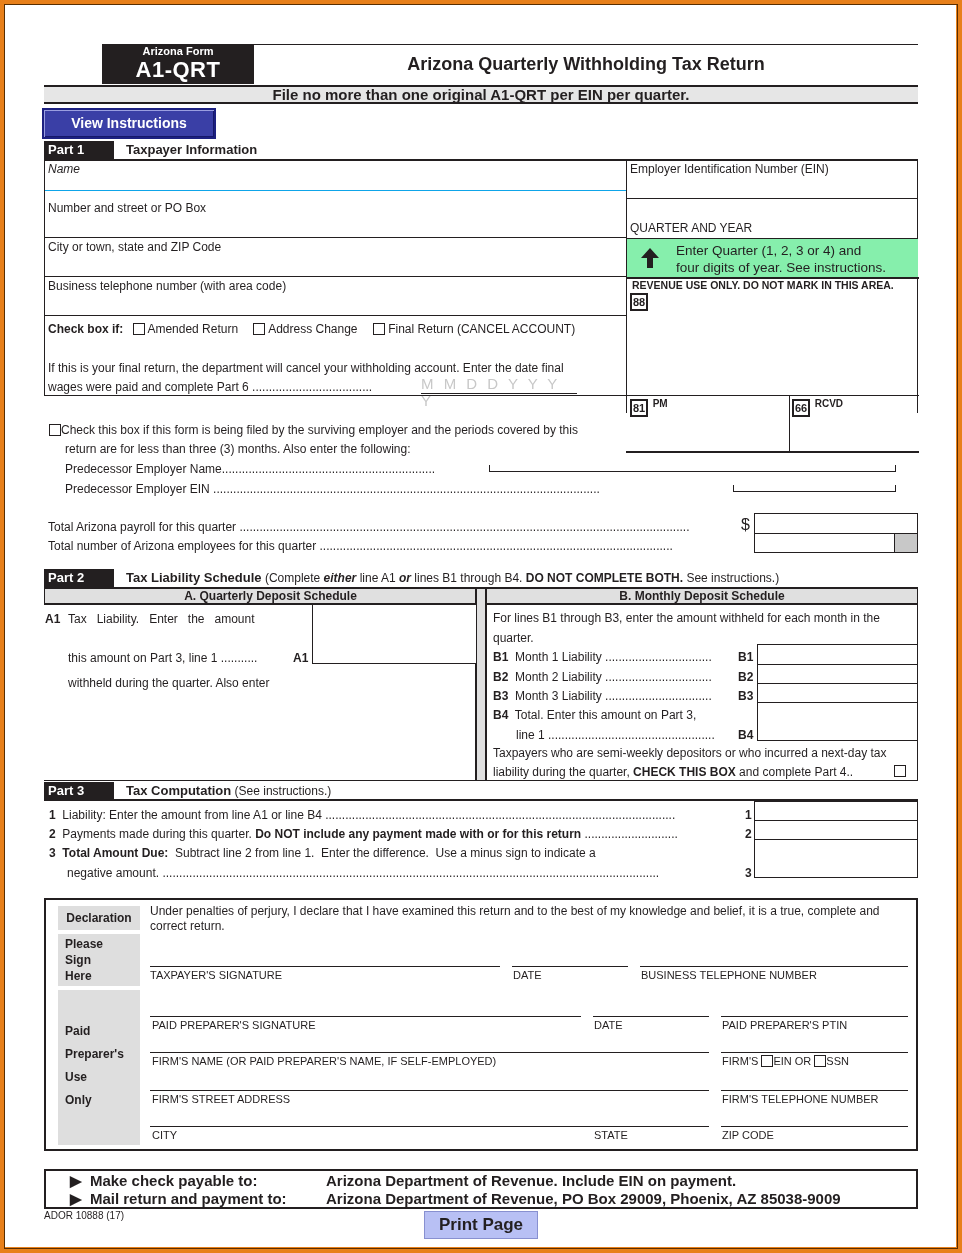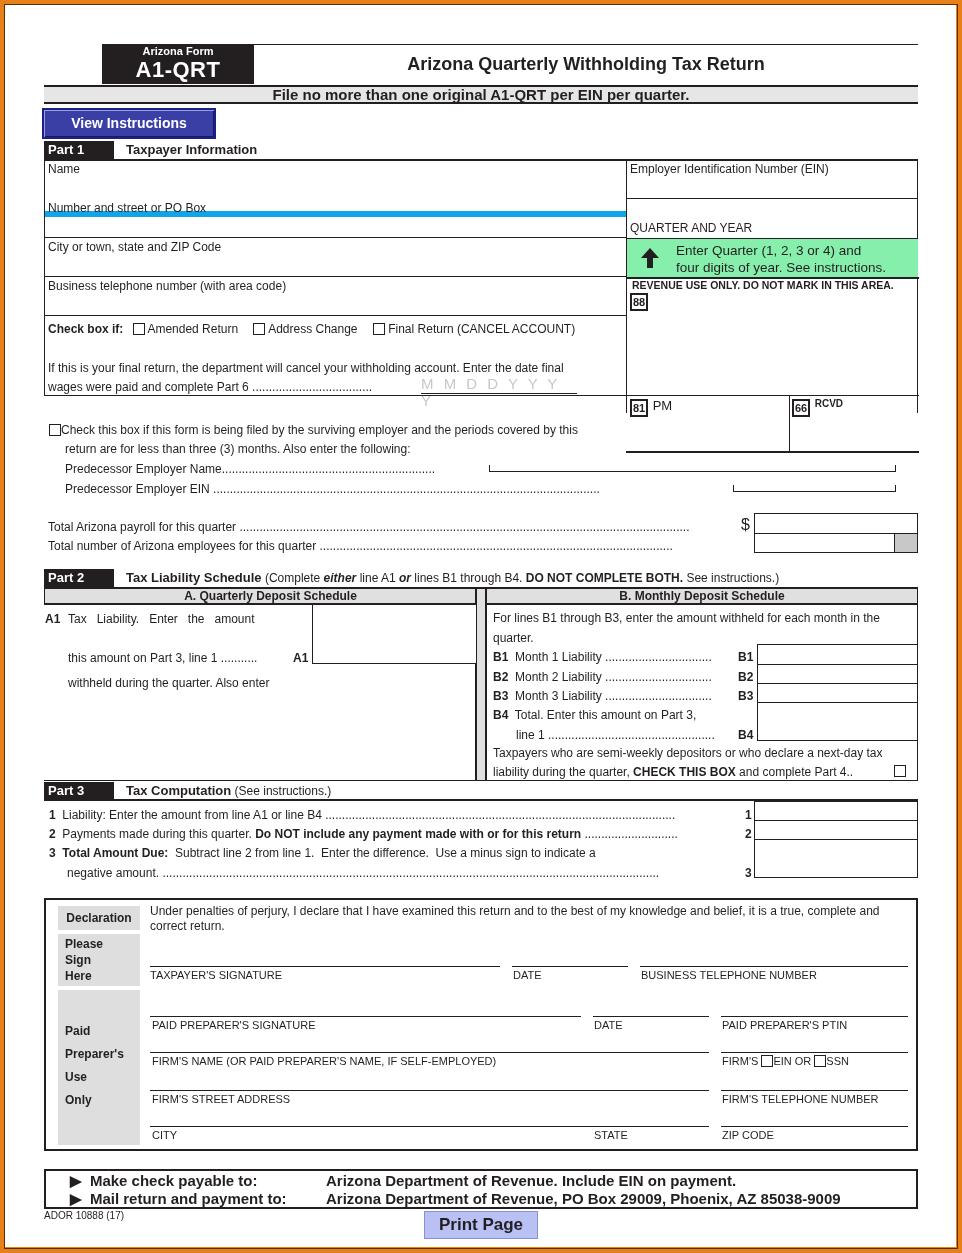--- a/index.html
+++ b/index.html
@@ -50,21 +50,21 @@
 <div class="abs subtitle-bar">File no more than one original A1-QRT per EIN per quarter.</div>
 <div class="abs btn-instructions">View Instructions</div>
 
 <div class="abs part-hdr" style="left:44px;top:141px;width:874px;">
   <div class="part-label">Part 1</div>
   <div class="part-title">Taxpayer Information</div>
 </div>
 <div class="hline" style="left:44px;top:159px;width:874px;height:2px;"></div>
 
 <div class="abs" style="left:44px;top:160px;width:582px;height:236px;border-left:1px solid #231f20;">
-  <div class="abs" style="left:0;top:0;width:582px;height:57px;border-bottom:6px solid #0ea5e9;">
+  <div class="abs" style="left:0;top:0;width:582px;height:31px;border-bottom:1px solid #0ea5e9;font-style:italic;">
     <div class="abs lbl" style="left:3px;top:2px;">Name</div>
   </div>
   <div class="abs" style="left:0;top:39px;width:582px;height:39px;border-bottom:1px solid #231f20;">
     <div class="abs lbl" style="left:3px;top:2px;">Number and street or PO Box</div>
   </div>
   <div class="abs" style="left:0;top:78px;width:582px;height:39px;border-bottom:1px solid #231f20;">
     <div class="abs lbl" style="left:3px;top:2px;">City or town, state and ZIP Code</div>
   </div>
   <div class="abs lbl" style="left:3px;top:162px;">
     <b>Check box if:</b>
@@ -103,21 +103,21 @@
       <div>four digits of year. See instructions.</div>
     </div>
   </div>
   <div class="hline" style="left:-1px;top:117px;width:293px;height:2px;"></div>
   <div class="abs" style="left:5px;top:119px;font-size:10.5px;font-weight:bold;white-space:nowrap;">REVENUE USE ONLY. DO NOT MARK IN THIS AREA.</div>
   <div class="abs" style="left:3px;top:132px;"><span class="revbox">88</span></div>
   <div class="hline" style="left:0;top:235px;width:292px;height:1px;"></div>
   <div class="vline" style="left:162px;top:235px;width:1px;height:56px;"></div>
   <div class="abs" style="left:3px;top:238px;">
     <span class="revbox">81</span>
-    <span style="font-size:13px;font-weight:normal;vertical-align:top;">PM</span>
+    <span style="font-size:10px;font-weight:bold;vertical-align:top;">PM</span>
   </div>
   <div class="abs" style="left:165px;top:238px;">
     <span class="revbox">66</span>
     <span style="font-size:10px;font-weight:bold;vertical-align:top;">RCVD</span>
   </div>
   <div class="hline" style="left:-1px;top:291px;width:293px;height:2px;"></div>
 </div>
 
 <div class="abs lbl" style="left:49px;top:423px;">
   <span class="cb"></span><span>Check this box if this form is being filed by the surviving employer and the periods covered by this</span>
@@ -168,21 +168,21 @@
 
 <div class="abs lbl" style="left:493px;top:689px;"><b>B3</b>&nbsp; <span>Month 3 Liability ................................</span></div>
 <div class="abs lbl" style="left:738px;top:689px;font-weight:bold;">B3</div>
 <div class="box" style="left:757px;top:683px;width:161px;height:20px;"></div>
 
 <div class="abs lbl" style="left:493px;top:708px;"><b>B4</b>&nbsp; <span>Total. Enter this amount on Part 3,</span></div>
 <div class="abs lbl" style="left:516px;top:728px;">line 1 ..................................................</div>
 <div class="abs lbl" style="left:738px;top:728px;font-weight:bold;">B4</div>
 <div class="box" style="left:757px;top:702px;width:161px;height:39px;"></div>
 
-<div class="abs lbl" style="left:493px;top:746px;">Taxpayers who are semi-weekly depositors or who declare a next-day tax</div>
+<div class="abs lbl" style="left:493px;top:746px;">Taxpayers who are semi-weekly depositors or who incurred a next-day tax</div>
 <div class="abs lbl" style="left:493px;top:765px;"><span>liability during the quarter, </span><b>CHECK THIS BOX</b><span> and complete Part 4..</span></div>
 <span class="cb abs" style="left:894px;top:765px;"></span>
 <div class="hline" style="left:44px;top:780px;width:874px;height:1px;"></div>
 
 <div class="abs part-hdr" style="left:44px;top:782px;width:874px;">
   <div class="part-label">Part 3</div>
   <div class="part-title"><span>Tax Computation</span><span class="norm"> (See instructions.)</span></div>
 </div>
 <div class="hline" style="left:44px;top:799px;width:874px;height:2px;"></div>
 

